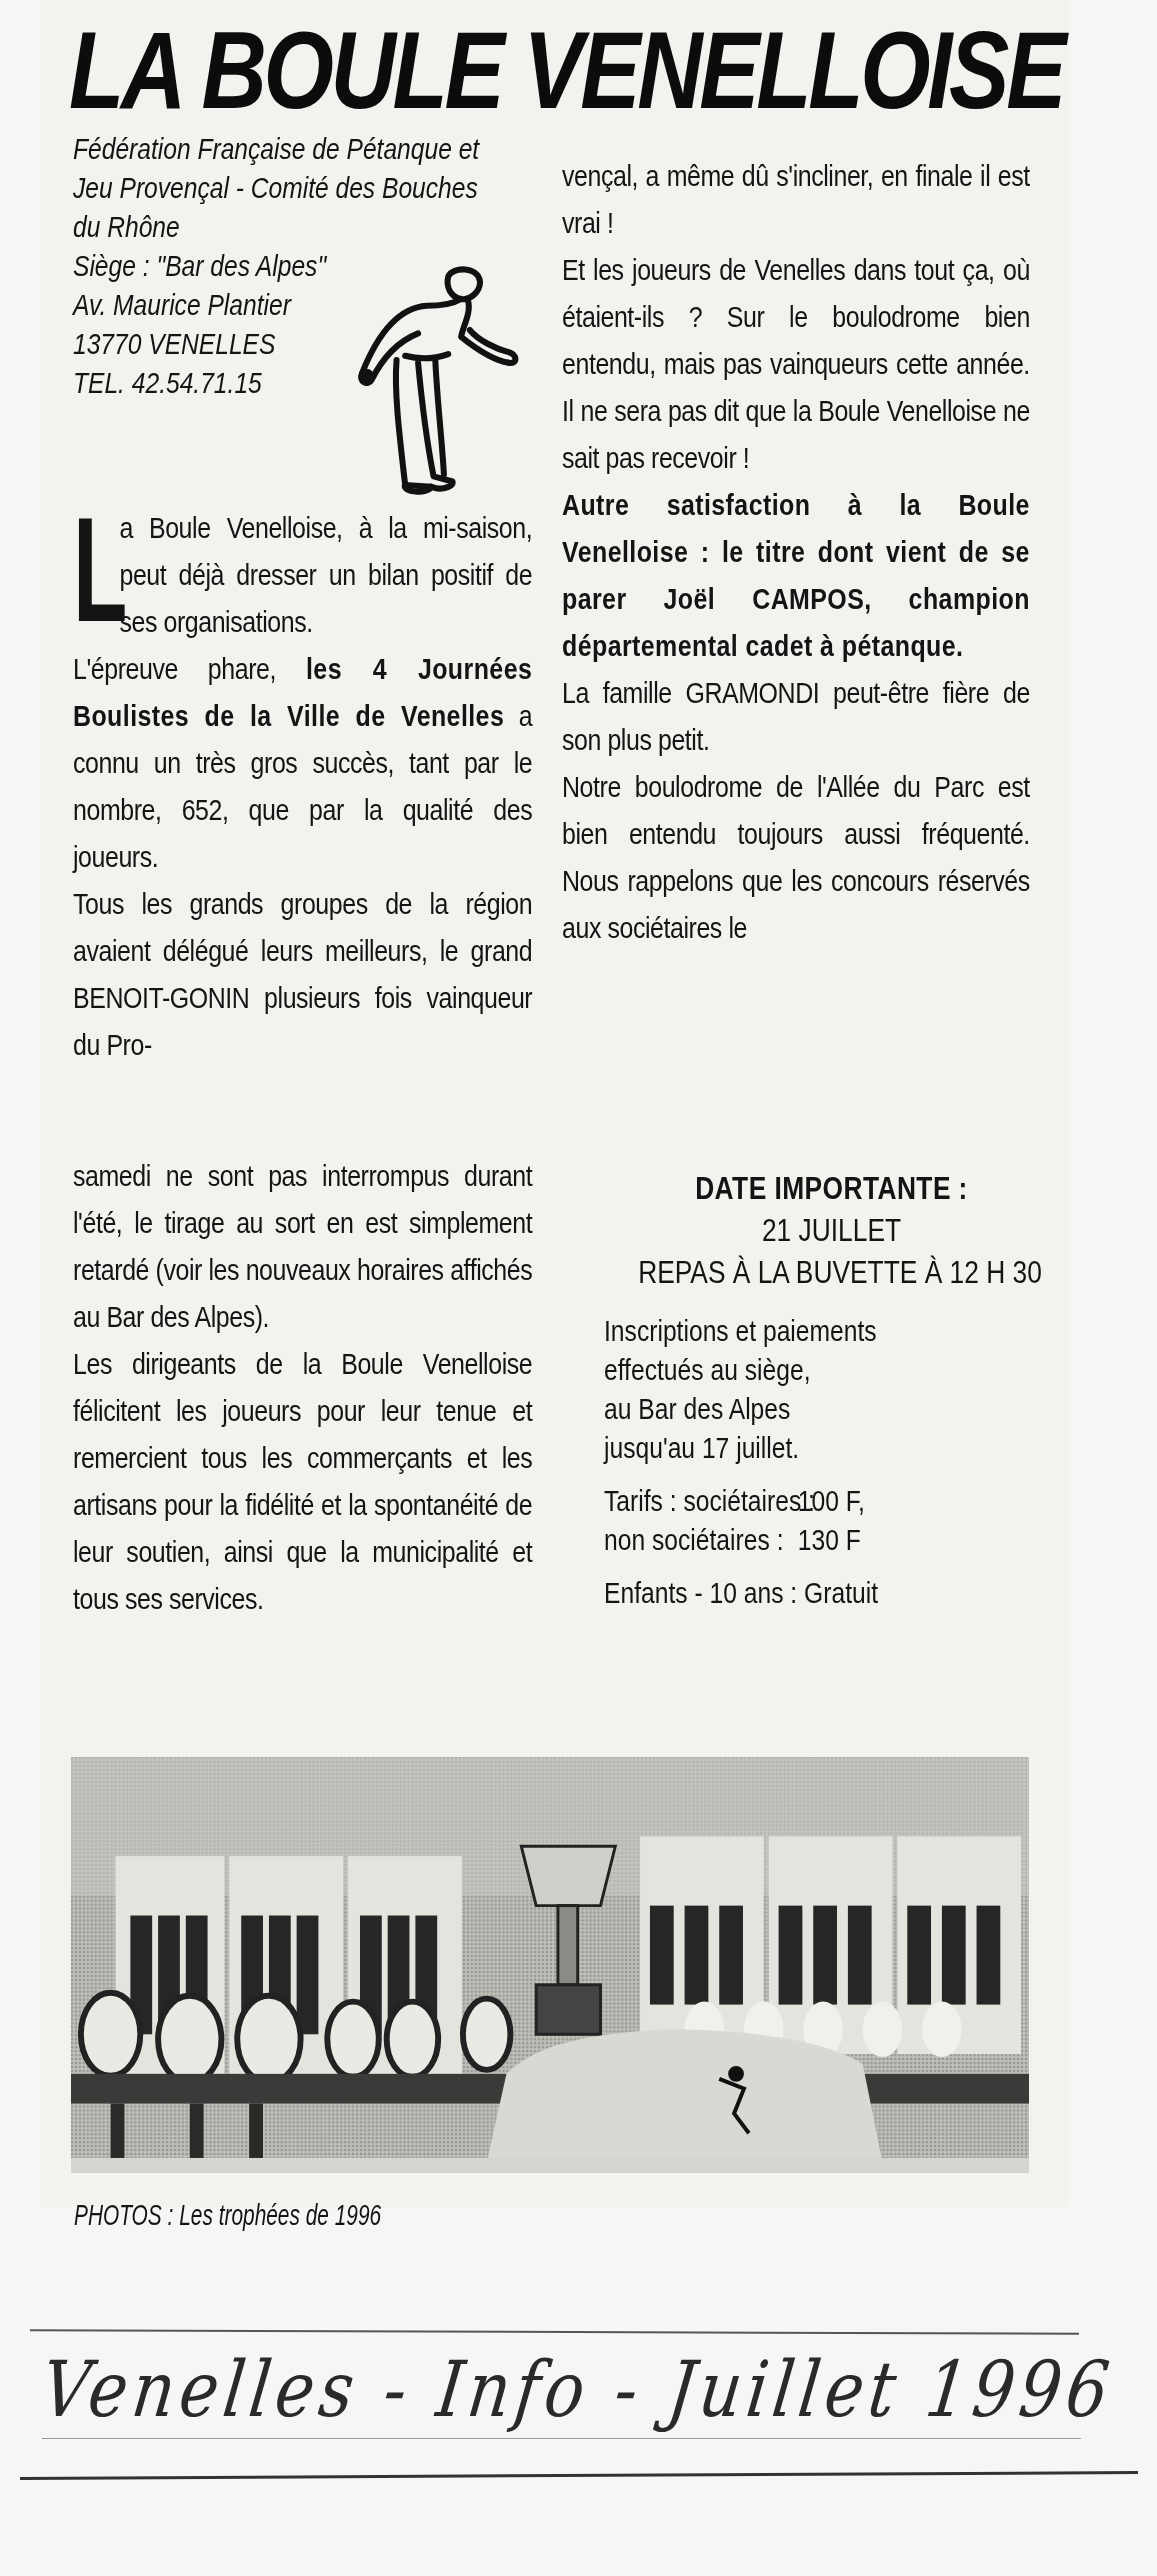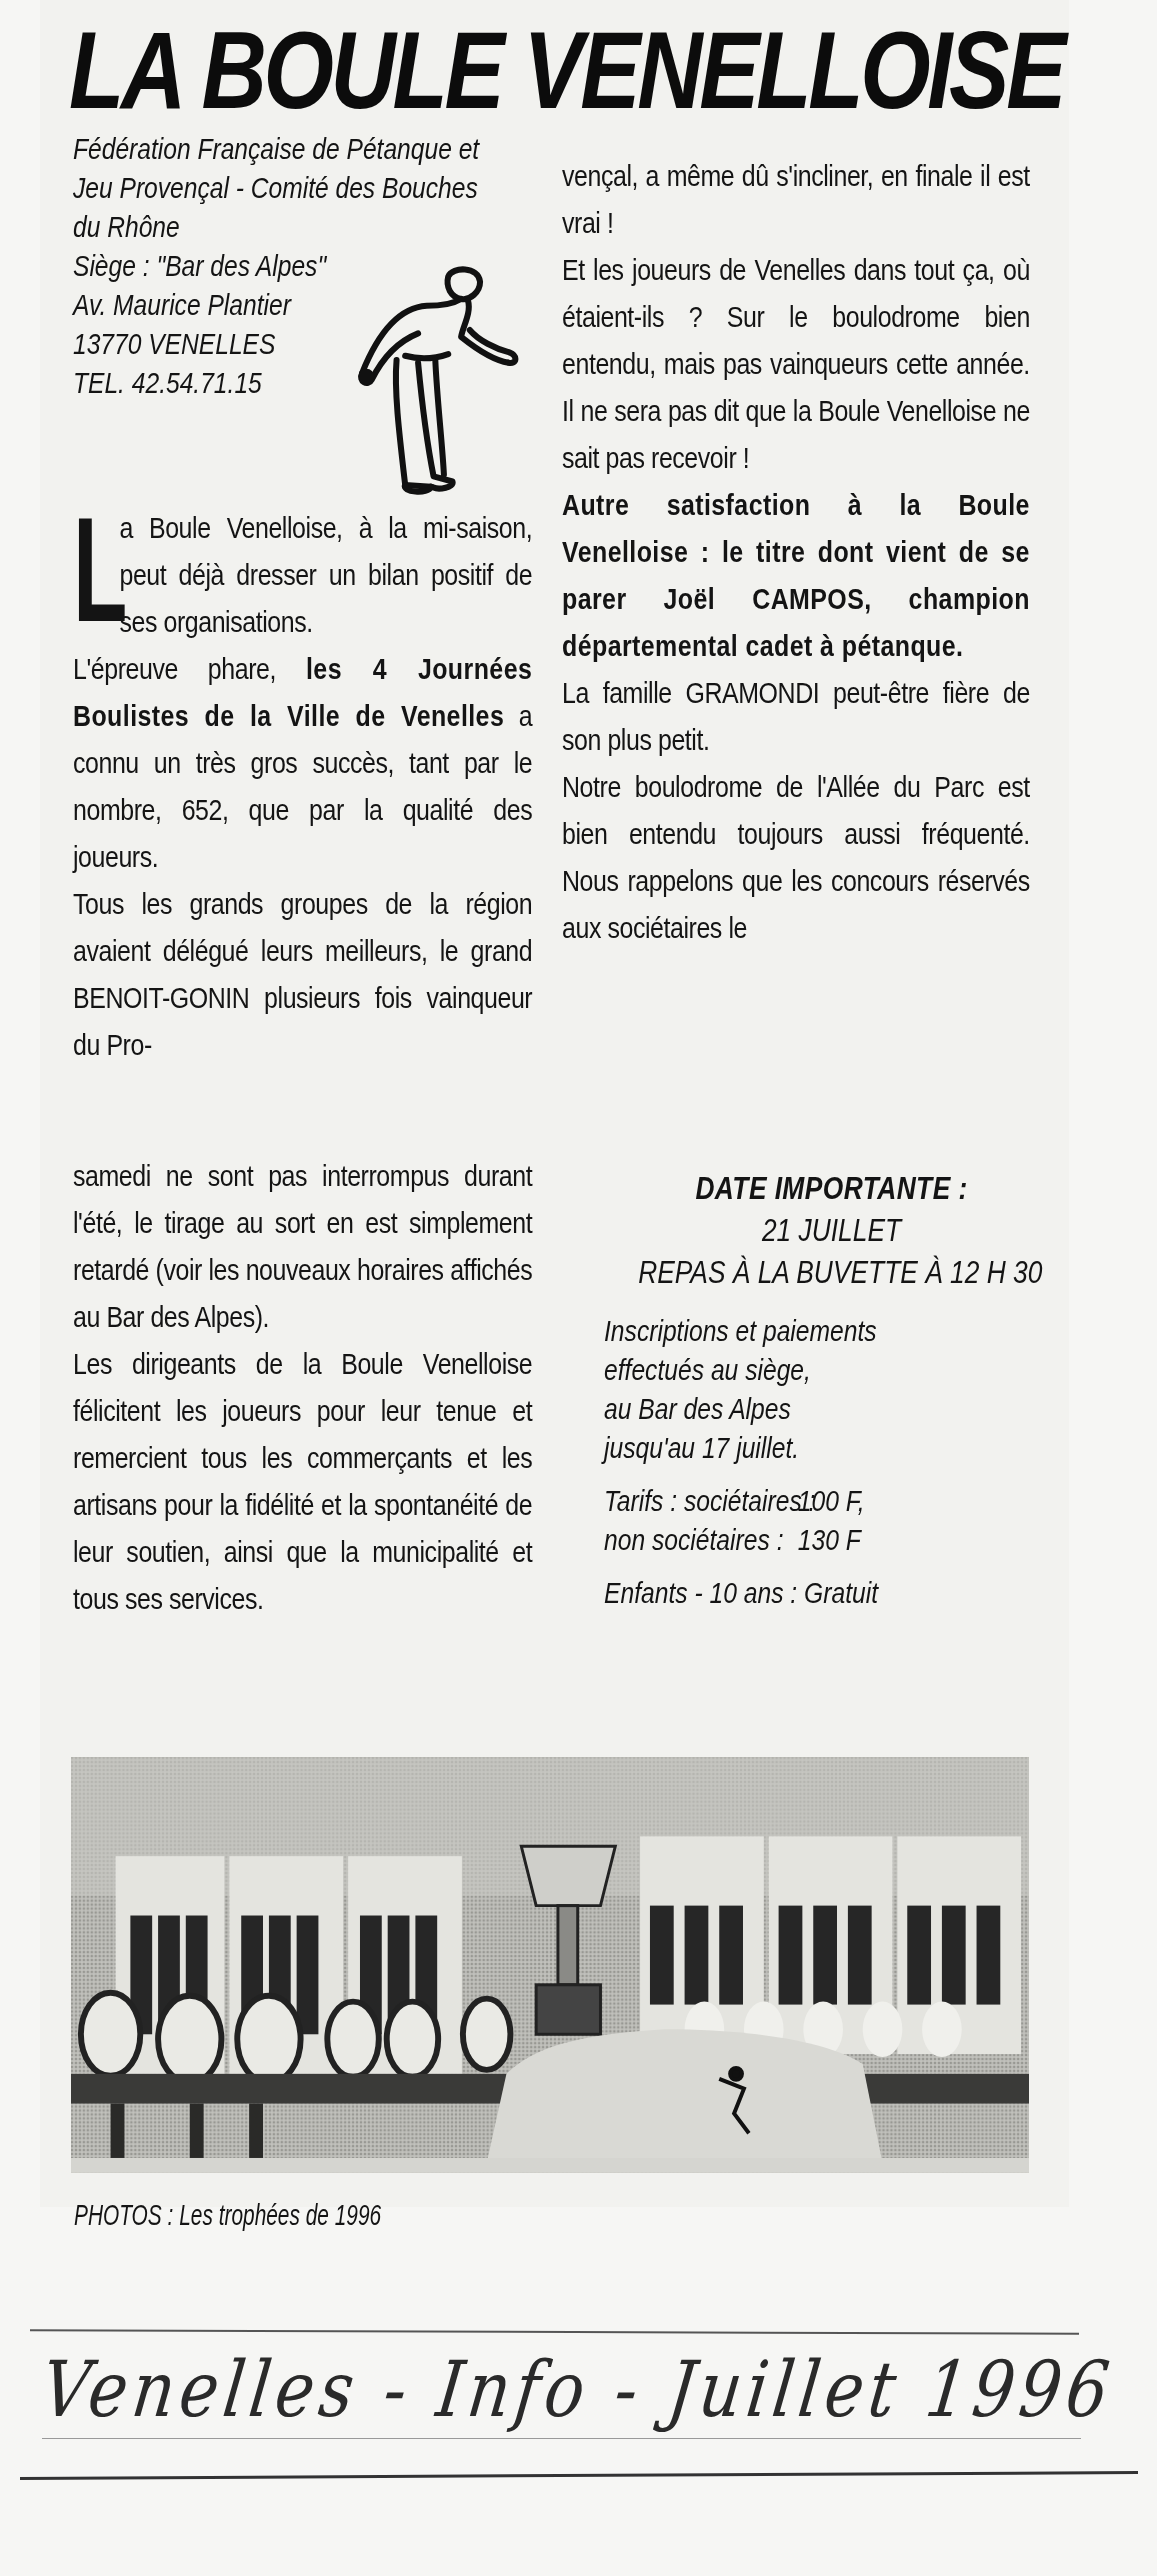--- a/index.html
+++ b/index.html
@@ -26,21 +26,21 @@
 
   .mascot { position: absolute; left: 332px; top: 242px; width: 198px; height: 262px; }
 
   .col-left-top { left: 73px; top: 505px; width: 534px; }
   .col-right-top { left: 562px; top: 153px; width: 544px; }
   .col-left-bot { left: 73px; top: 1153px; width: 534px; }
 
   .dropcap { float: left; font-family: "Liberation Sans", sans-serif; font-weight: 900; font-size: 148px; line-height: 121px; height: 127px; width: 46px; margin-right: 8px; margin-top: 4px; transform: scaleX(0.7); transform-origin: left top; }
   .b { font-weight: 700; letter-spacing: 0.5px; }
 
-  .notice { position: absolute; left: 604px; top: 1168px; width: 455px; font-style: italic; }
+  .notice { position: absolute; left: 604px; top: 1168px; width: 455px; }
   .notice .center { text-align: center; font-size: 31px; line-height: 42px; transform: scaleX(0.85); transform-origin: center top; white-space: nowrap; }
   .notice .center.b { font-weight: 700; }
   .notice .body { font-size: 29px; line-height: 39px; margin-top: 18px; transform: scaleX(0.85); transform-origin: left top; white-space: nowrap; }
   .notice .gap { height: 14px; }
   .tarif-row { display: flex; }
   .tarif-row .k { width: 228px; }
 
   .photo { position: absolute; left: 71px; top: 1757px; width: 958px; height: 416px; overflow: hidden; background: #9a9a96; }
   .caption { position: absolute; left: 74px; top: 2199px; font-style: italic; font-size: 29px; transform: scaleX(0.72); transform-origin: left top; white-space: nowrap; }
 

